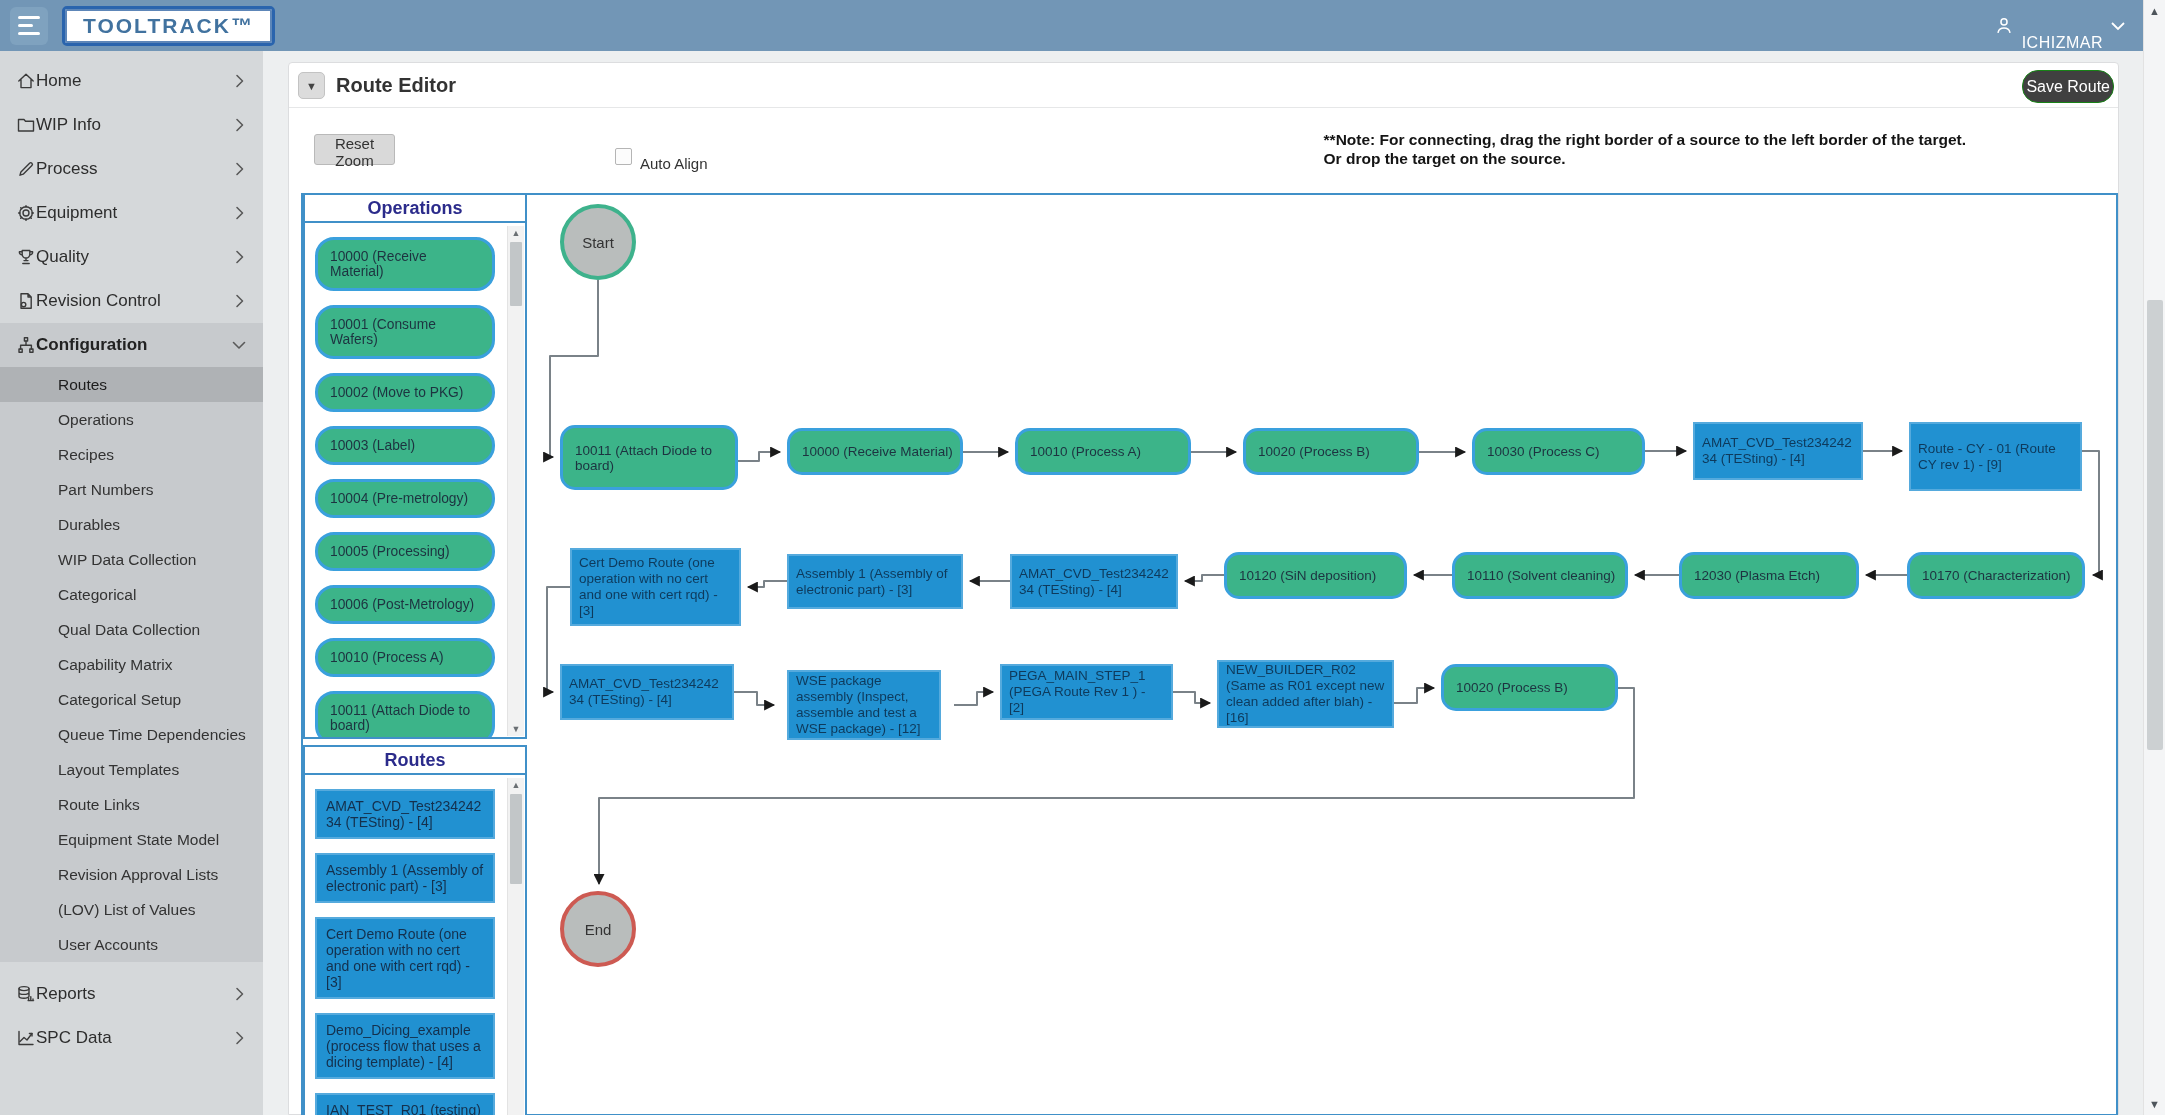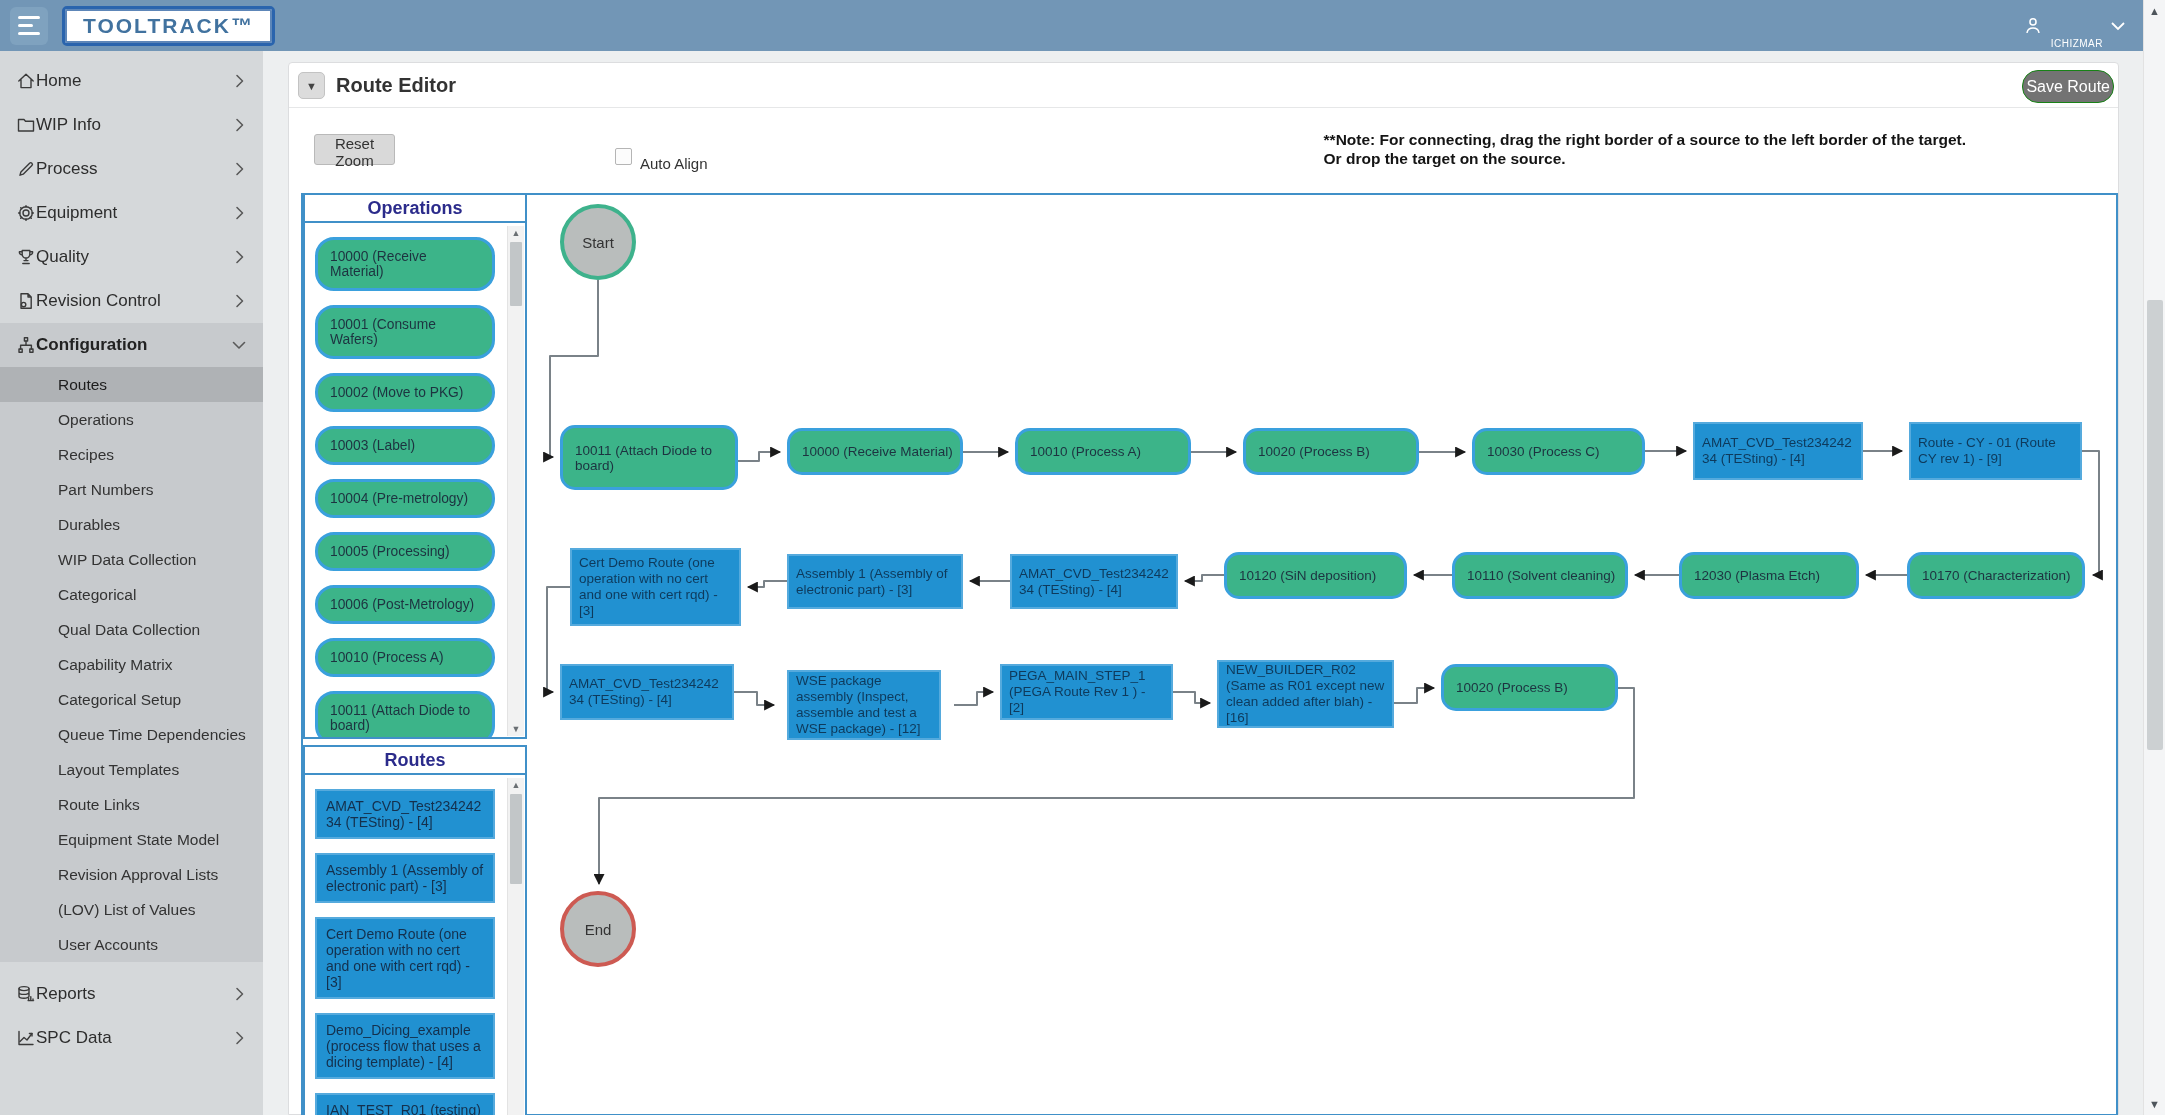--- a/index.html
+++ b/index.html
@@ -7,21 +7,21 @@
   body { font-family:"Liberation Sans", sans-serif; background:#edeff0; position:relative; }
 
   
   .topbar { position:absolute; left:0; top:0; width:2165px; height:51px; background:#7296b6; display:flex; align-items:center; }
   .hamburger { width:38px; height:38px; margin-left:10px; background:#7fa2bf; border-radius:6px; display:flex; flex-direction:column; justify-content:center; gap:5px; padding:0 8px; cursor:pointer; }
   .hamburger span { height:3px; background:#fff; border-radius:2px; }
   .hamburger span:nth-child(2){ width:70%; }
   .logo-box { margin-left:14px; background:#fff; border:3px solid #2a64ad; border-radius:5px; padding:5px 18px; box-shadow:0 0 0 2px #5d86b8 inset; }
   .logo-text { font-variant:small-caps; text-transform:uppercase; font-weight:bold; font-size:21px; letter-spacing:2px; color:#41729f; }
   .topbar-right { margin-left:auto; margin-right:40px; display:flex; align-items:center; gap:8px; color:#fff; cursor:pointer; }
-  .topbar-right .uname { font-size:10px; letter-spacing:0.5px;margin-top:35px; }
+  .topbar-right .uname { font-size:16px; letter-spacing:0.5px;margin-top:35px; }
 
   
   .page-scroll { position:absolute; right:0; top:0; width:22px; height:1115px; background:#f4f5f6; border-left:1px solid #e2e2e2; z-index:50; }
   .page-scroll .sarrow { position:absolute; left:0; width:100%; text-align:center; font-size:11px; color:#4e555b; }
   .page-scroll .thumb { position:absolute; left:3px; width:16px; background:#ccd0d2; border-radius:2px; }
 
   
   .sidebar { position:absolute; left:0; top:51px; width:263px; height:1064px; background:#d5d8da; padding-top:8px; overflow:hidden; }
   .sb-item { height:44px; display:flex; align-items:center; padding:0 14px 0 16px; cursor:pointer; }
   .sb-item .lbl { flex:1; font-size:17px; color:#2d2d2d; }
@@ -33,21 +33,21 @@
   .icon20 { width:20px; height:20px; flex:0 0 20px; }
   .icon20 path, .icon20 circle, .icon20 rect, .icon20 polyline, .icon20 ellipse, .icon20 line { fill:none; stroke:#3a3a3a; stroke-width:1.4; stroke-linecap:round; stroke-linejoin:round; }
   .chev path { stroke:#5a5a5a; stroke-width:1.6; }
 
   
   .content { position:absolute; left:263px; top:51px; width:1880px; height:1064px; background:#edeff0; }
   .card { position:absolute; left:25px; top:11px; width:1831px; height:1053px; background:#fff; border:1px solid #dcdddf; border-radius:4px 4px 0 0; }
   .card-header { position:relative; height:45px; border-bottom:1px solid #e6e7e8; }
   .collapse-btn { position:absolute; left:9px; top:9px; width:27px; height:27px; background:#dcdcdc; border:1px solid #c3c3c3; border-radius:5px; font-size:11px; color:#444; display:flex; align-items:center; justify-content:center; cursor:pointer; }
   .card-title { position:absolute; left:47px; top:11px; font-size:20px; font-weight:bold; color:#333; }
-  .save-btn { position:absolute; right:4px; top:7px; height:33px; padding:0 3px; background:#737373; border:1px solid #188216; border-radius:16px; color:#fff; font-size:16px; cursor:pointer; }
+  .save-btn { position:absolute; right:4px; top:7px; height:33px; padding:0 3px; background:#404040; border:1px solid #188216; border-radius:16px; color:#fff; font-size:16px; cursor:pointer; }
 
   .toolbar { position:relative; height:85px; }
   .reset-zoom { position:absolute; left:25px; top:26px; width:81px; height:31px; background:#d9d9d9; border:1px solid #b9b9b9; border-radius:3px; font-size:15px; color:#333; cursor:pointer; }
   .auto-align { position:absolute; left:326px; top:32px; display:flex; align-items:center; gap:8px; }
   .checkbox { width:17px; height:17px; background:#fcfcfc; border:1px solid #b5b5b5; border-radius:2px; cursor:pointer; }
   .auto-align .lbl { font-size:15px; color:#333;margin-top:15px; }
   .note { position:absolute; right:152px; top:22px; font-size:15.5px; font-weight:bold; color:#141414; line-height:19px; }
 
   
   .flowarea { position:absolute; left:12px; top:130px; width:1817px; height:923px; border:2px solid #4090c8; background:#fff; }
@@ -301,21 +301,21 @@
 
         <div class="term start" style="left:33px;top:9px">Start</div>
         <div class="term end" style="left:33px;top:696px">End</div>
 
         <div class="fnode green" style="left:33px;top:230px;width:178px;height:65px">10011 (Attach Diode to board)</div>
         <div class="fnode green" style="left:260px;top:233px;width:176px;height:47px">10000 (Receive Material)</div>
         <div class="fnode green" style="left:488px;top:233px;width:176px;height:47px">10010 (Process A)</div>
         <div class="fnode green" style="left:716px;top:233px;width:176px;height:47px">10020 (Process B)</div>
         <div class="fnode green" style="left:945px;top:233px;width:173px;height:47px">10030 (Process C)</div>
         <div class="fnode blue" style="left:1166px;top:227px;width:170px;height:58px">AMAT_CVD_Test23424234 (TESting) - [4]</div>
-        <div class="fnode blue" style="left:1382px;top:227px;width:173px;height:58px">Route - CY - 01 (Route CY rev 1) - [9]</div>
+        <div class="fnode blue" style="left:1382px;top:227px;width:173px;height:69px">Route - CY - 01 (Route CY rev 1) - [9]</div>
 
         <div class="fnode blue" style="left:43px;top:353px;width:171px;height:78px">Cert Demo Route (one operation with no cert and one with cert rqd) - [3]</div>
         <div class="fnode blue" style="left:260px;top:359px;width:176px;height:55px">Assembly 1 (Assembly of electronic part) - [3]</div>
         <div class="fnode blue" style="left:483px;top:359px;width:168px;height:55px">AMAT_CVD_Test23424234 (TESting) - [4]</div>
         <div class="fnode green" style="left:697px;top:357px;width:183px;height:47px">10120 (SiN deposition)</div>
         <div class="fnode green" style="left:925px;top:357px;width:176px;height:47px">10110 (Solvent cleaning)</div>
         <div class="fnode green" style="left:1152px;top:357px;width:180px;height:47px">12030 (Plasma Etch)</div>
         <div class="fnode green" style="left:1380px;top:357px;width:178px;height:47px">10170 (Characterization)</div>
 
         <div class="fnode blue" style="left:33px;top:469px;width:174px;height:56px">AMAT_CVD_Test23424234 (TESting) - [4]</div>

